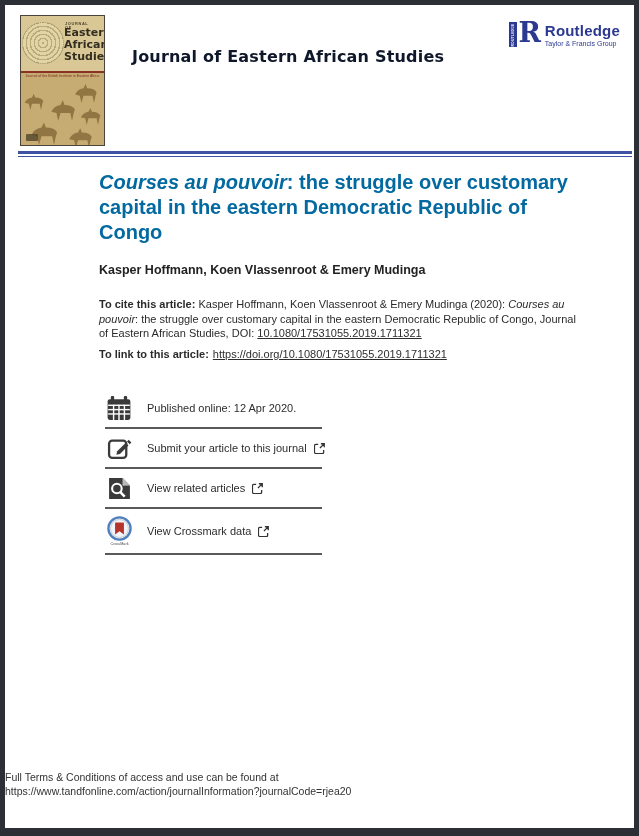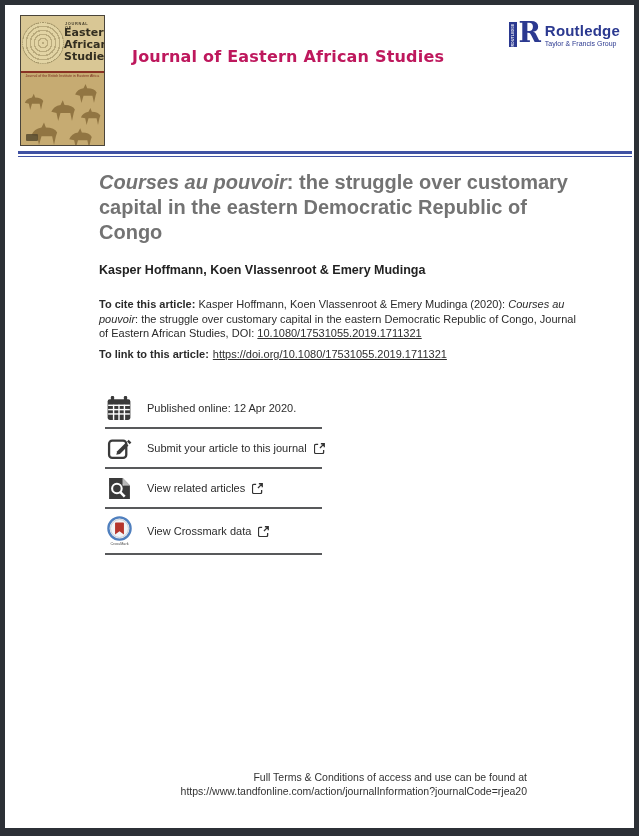--- a/index.html
+++ b/index.html
@@ -44,21 +44,21 @@
   }
   .cover-art { position:absolute; left:0; top:64px; width:85px; height:67px; }
   .cover-emblem {
     position:absolute; left:5px; bottom:4px; width:12px; height:7px;
     background:#574a2e; border-radius:1px; opacity:.85;
   }
 
   .journal-heading {
     position:absolute; left:127px; top:42px;
     font-family:"DejaVu Sans", sans-serif;
-    font-size:16px; font-weight:bold; color:#be185d; letter-spacing:.2px;
+    font-size:16px; font-weight:bold; color:#0f172a; letter-spacing:.2px;
   }
 
   .brand { position:absolute; right:14px; top:13px; display:flex; align-items:flex-start; }
   .brand-bar {
     width:8px; height:25px; background:#2b3990; margin-top:4px;
     display:flex; align-items:center; justify-content:center; overflow:hidden;
   }
   .brand-bar span {
     color:#fff; font-size:6px; transform:rotate(-90deg) scale(.55); letter-spacing:.5px;
     white-space:nowrap; font-weight:bold;
@@ -76,21 +76,21 @@
   }
   .issn-line a { color:#23324f; font-weight:bold; text-decoration:underline; }
 
   .rule-blue { position:absolute; left:13px; width:614px; background:#3f51a3; }
   .rule-thick { top:146px; height:2.5px; }
   .rule-thin  { top:150.5px; height:1px; }
 
   
   .article-title {
     position:absolute; left:94px; top:165px; width:478px;
-    font-size:20px; line-height:25px; font-weight:bold; color:#737373;
+    font-size:20px; line-height:25px; font-weight:bold; color:#0369a1;
     font-family:"Liberation Sans", sans-serif;
   }
   .article-title .ital { font-style:italic; }
 
   .authors {
     position:absolute; left:94px; top:258px; font-size:12.5px; font-weight:bold; color:#222;
   }
 
   .cite-block {
     position:absolute; left:94px; top:292px; width:482px;
@@ -114,21 +114,21 @@
     padding:2px 0;
   }
   .action-row.tall { min-height:46px; }
   .action-label { font-size:11px; color:#2d2d2d; white-space:nowrap; display:flex; align-items:center; gap:5px; }
   .icon-cell { width:28px; display:flex; flex-direction:column; align-items:center; flex:0 0 28px; }
   .cm-caption { font-size:6px; transform:scale(.62); transform-origin:center top; color:#444; margin-top:0px; }
   .ext { display:inline-block; margin-left:2px; }
 
   
   .footer {
-    position:absolute; left:0; top:765px; width:522px; text-align:right;
+    position:absolute; left:0; top:765px; width:522px; text-align:left;
     font-size:10.5px; line-height:14px; color:#333;
   }
 </style>
 </head>
 <body>
 
 <div class="viewport">
   <div class="page">
 
     <div class="cover">

